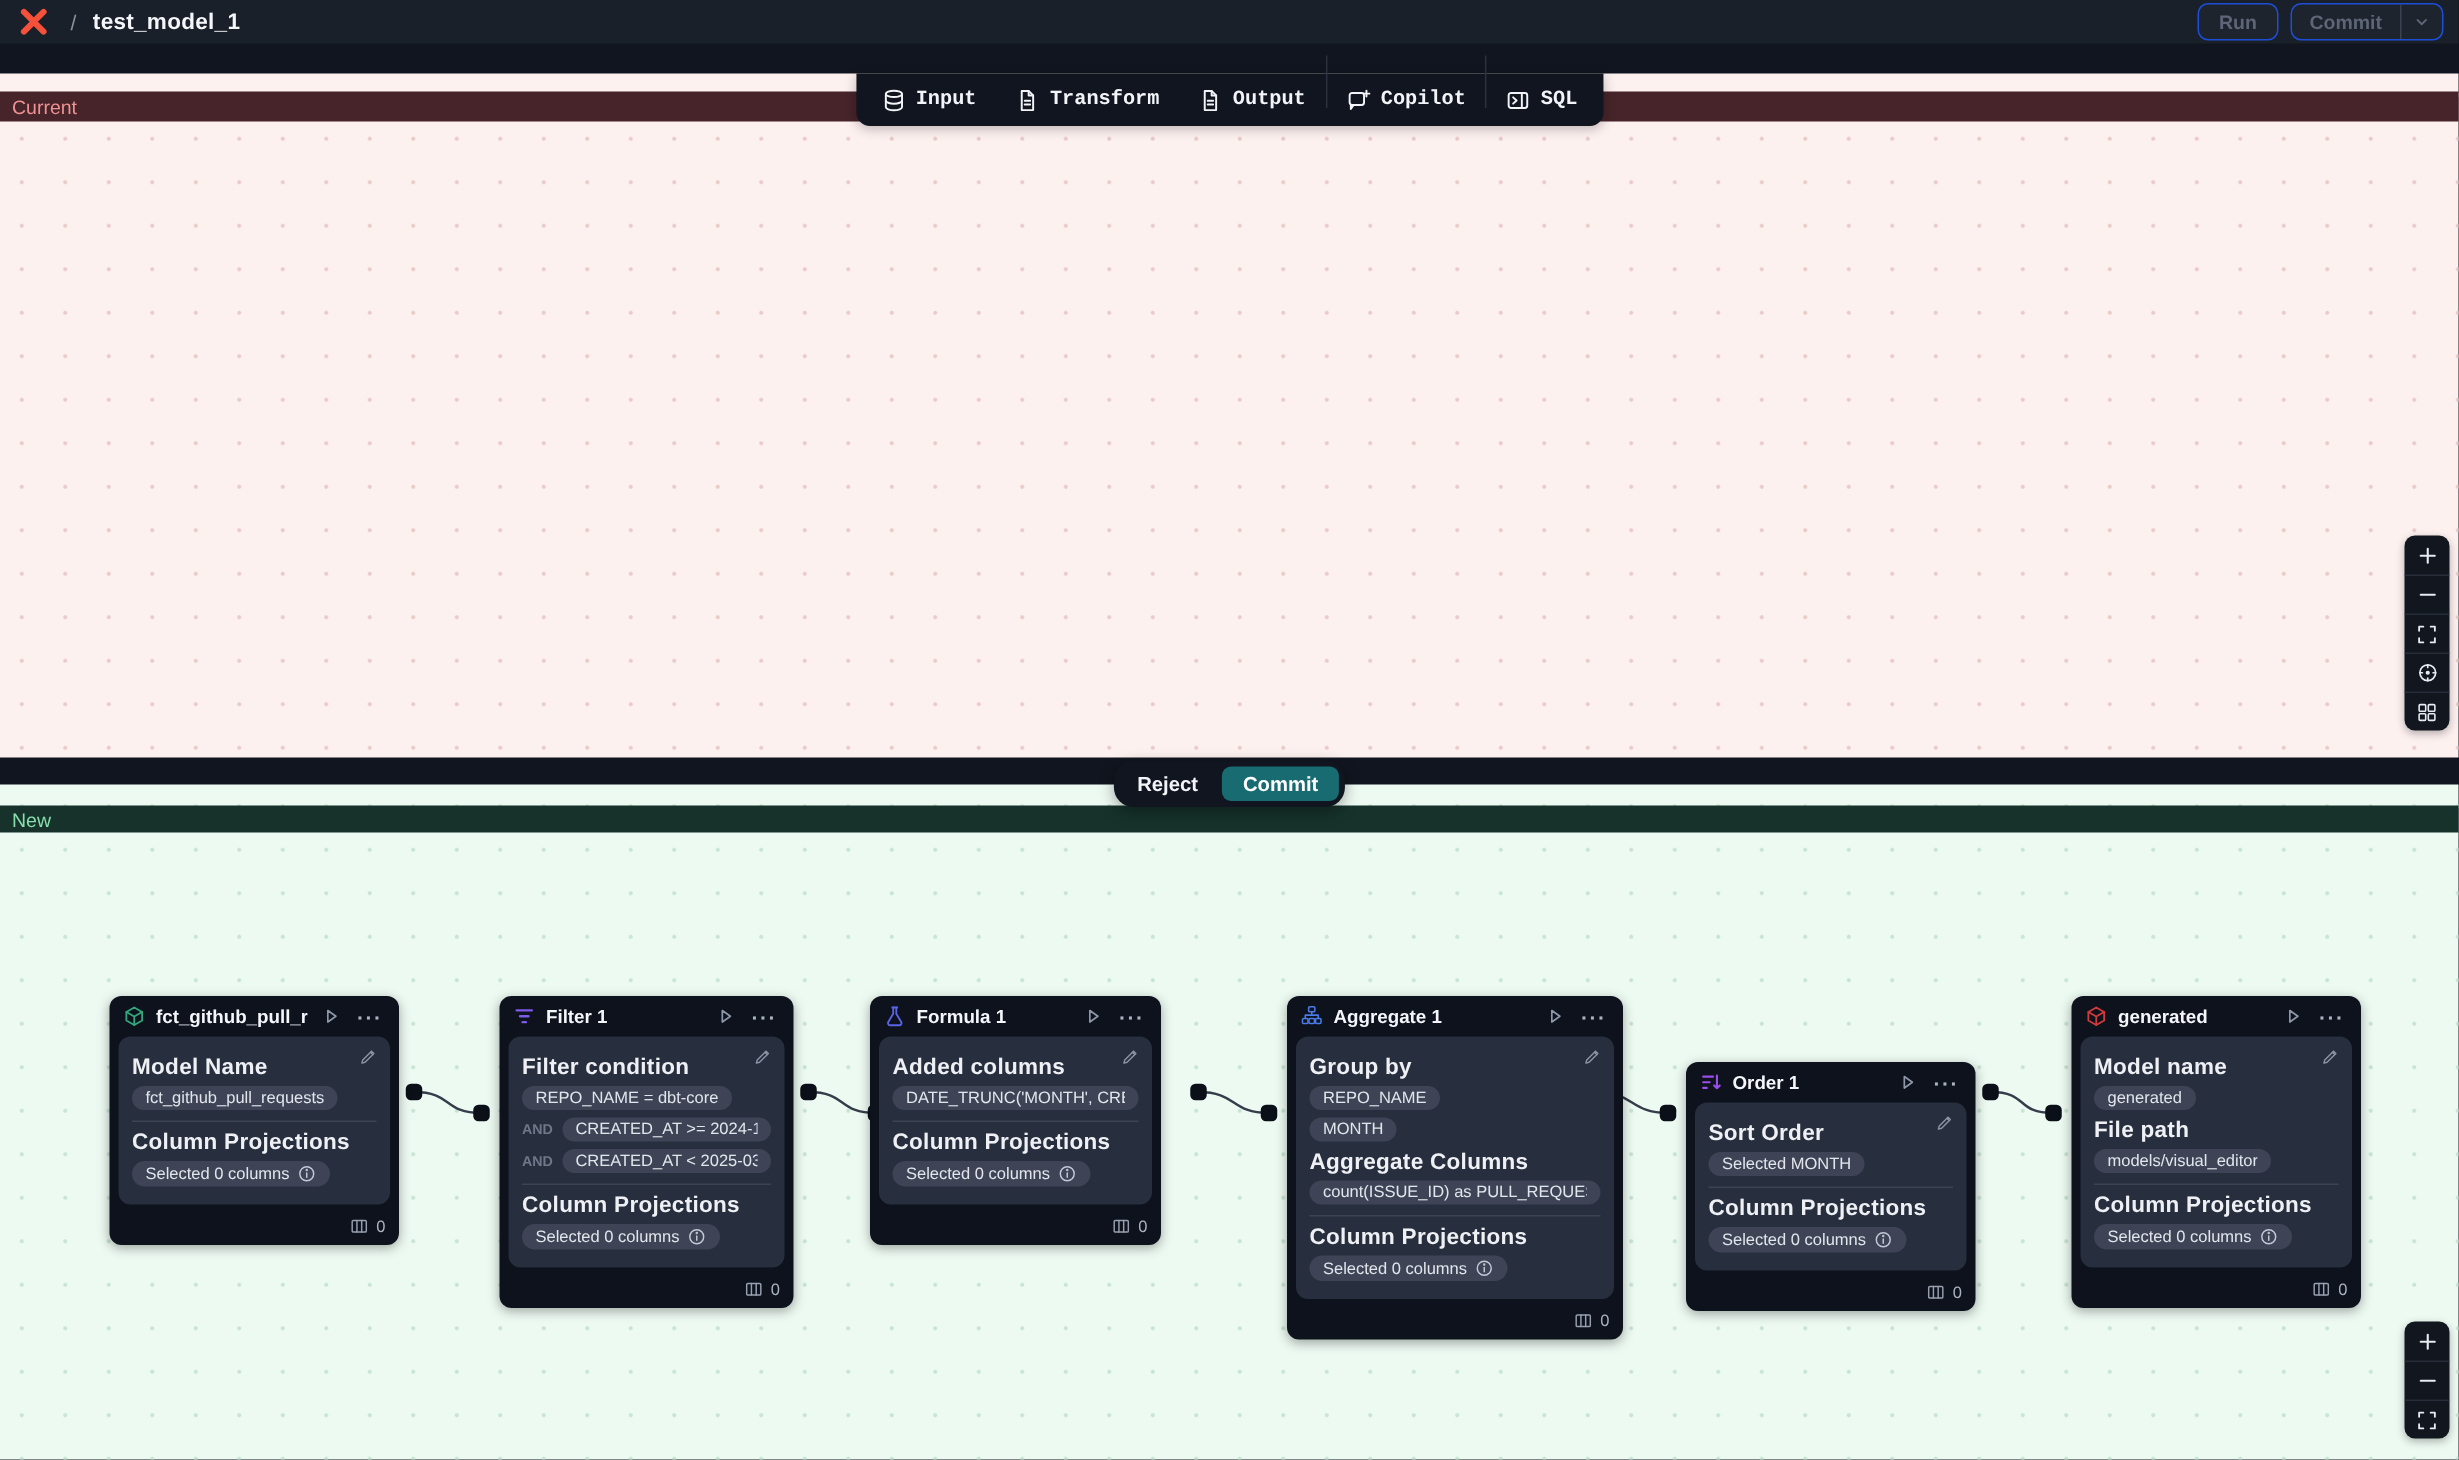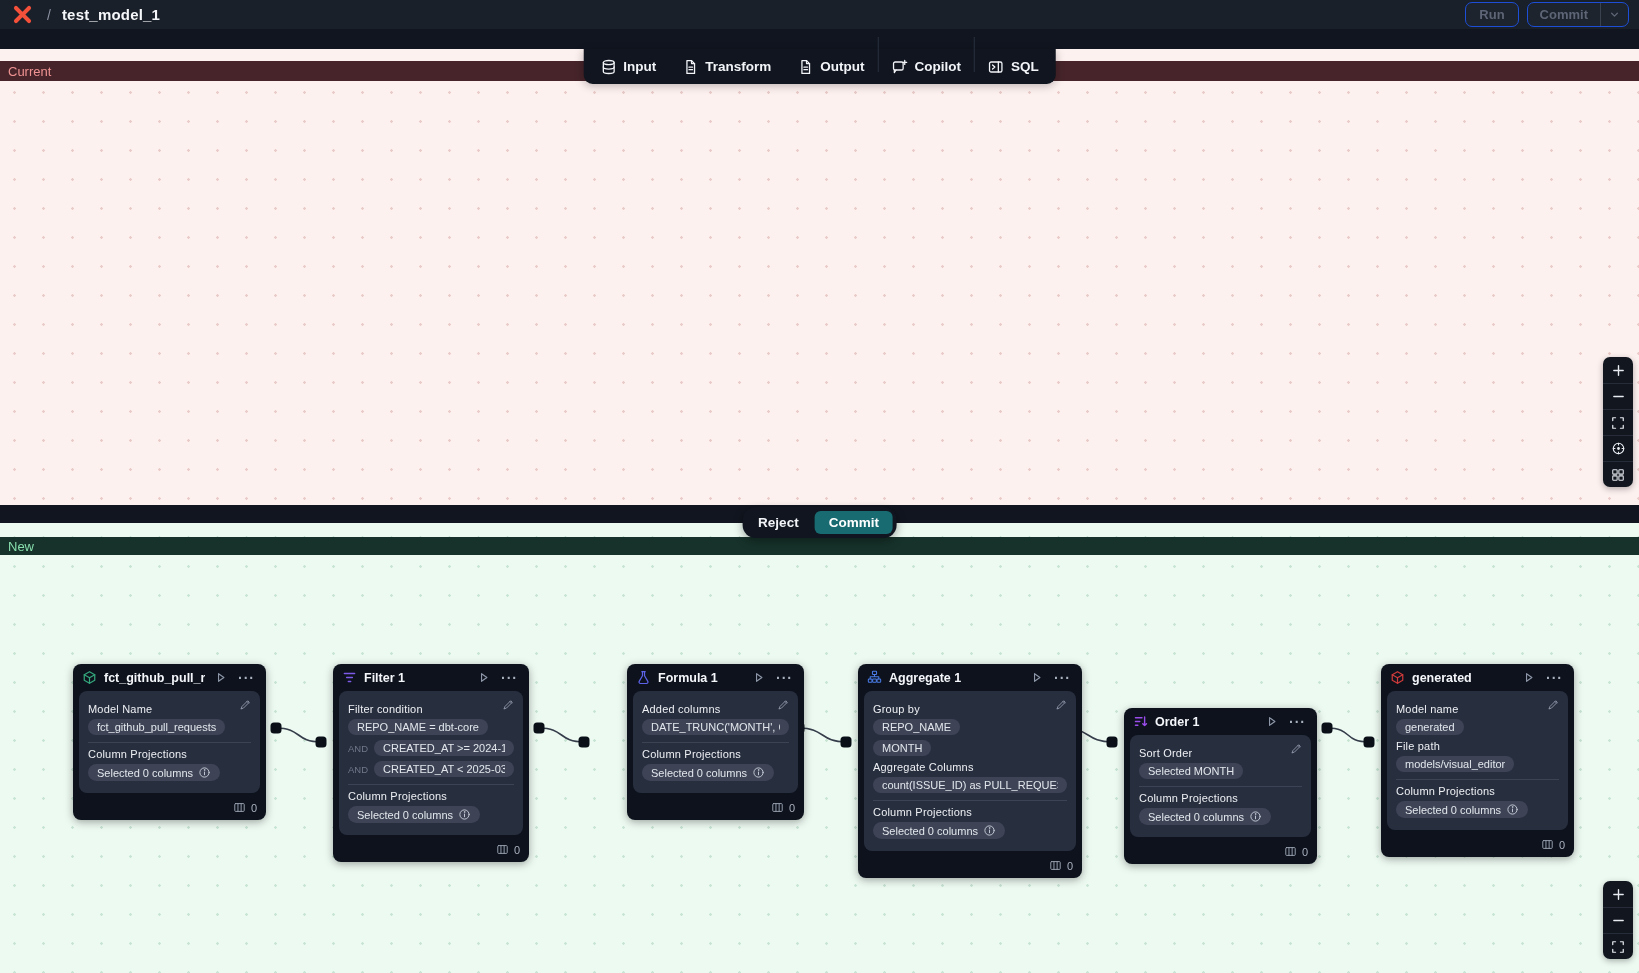--- a/index.html
+++ b/index.html
@@ -23,21 +23,21 @@
   .banner.new { top:505px; height:18px; background:#16322a; color:#87dfae; }
 
   .canvas { position:absolute; left:0; width:100%; }
   .canvas.pink { top:49px; height:456px; background-color:#fdf1f0;
     background-image:radial-gradient(circle, #e9cbc8 1.1px, transparent 1.5px); background-size:29px 29px; }
   .canvas.green { top:523px; height:450px; background-color:#edfaf2;
     background-image:radial-gradient(circle, #c8e4d3 1.1px, transparent 1.5px); background-size:29px 29px; }
 
   .toolbar { position:absolute; left:50%; transform:translateX(-50%); top:0; height:35px;
     background:#10151f; border-radius:0 0 9px 9px; display:flex; align-items:flex-end; padding:12px 4px; z-index:35;
-    box-shadow:0 2px 8px rgba(0,0,0,.25); }
+    box-shadow:0 2px 8px rgba(0,0,0,.25);font-family:Liberation Mono, monospace; }
   .tool-item { display:flex; align-items:center; gap:7px; color:#f2f4f8; font-size:13.5px; font-weight:600;
     padding:0 13px; height:100%; cursor:pointer; }
   .tool-sep { width:1px; height:35px; background:#2b3140; }
 
   .diff-actions { position:absolute; left:50%; transform:translateX(-50%); top:507px; z-index:36;
     background:#10151f; border-radius:13px; padding:4px; display:flex; align-items:center; gap:4px;
     box-shadow:0 3px 10px rgba(0,0,0,.35); }
   .reject-btn { color:#f2f4f8; font-size:13.5px; font-weight:600; padding:4px 12px; background:transparent;
     border:none; cursor:pointer; font-family:inherit; }
   .accept-btn { color:#fff; font-size:13.5px; font-weight:bold; padding:4px 14px; background:#186b71;
@@ -47,25 +47,25 @@
   .edge-svg { position:absolute; inset:0; pointer-events:none; }
   .node-card { position:absolute; background:#0d121d; border-radius:8px; box-shadow:0 2px 8px rgba(0,0,0,.35);
     color:#e8ebf1; }
   .node-head { display:flex; align-items:center; gap:7px; padding:6px 9px 5px 9px; }
   .node-title { font-size:12.5px; font-weight:bold; color:#f4f6fa; white-space:nowrap; overflow:hidden; flex:1; }
   .node-head-btn { background:none; border:none; color:#99a1b1; cursor:pointer; display:flex; align-items:center;
     padding:0 2px; font-family:inherit; }
   .node-ellipsis { font-size:14px; font-weight:bold; color:#aab2c0; letter-spacing:1px; line-height:10px; }
   .node-panel { position:relative; margin:1px 6px 5px 6px; background:#272e3e; border-radius:8px; padding:7px 9px; }
   .panel-edit { position:absolute; top:7px; right:8px; background:none; border:none; cursor:pointer; padding:0; }
-  .sec-label { font-size:11px; font-weight:normal; color:#eef0f4; margin:5px 0 4px 0; letter-spacing:.2px; }
+  .sec-label { font-size:15px; font-weight:bold; color:#eef0f4; margin:5px 0 4px 0; letter-spacing:.2px; }
   .sec-label:first-child { margin-top:0; }
   .sec-divider { height:1px; background:#3c4354; margin:7px 0 2px 0; }
   .pill-row { display:flex; align-items:center; gap:6px; margin-bottom:5px; }
-  .pill-prefix { font-size:9.5px; font-weight:normal; color:#6f7789; flex:0 0 auto; }
+  .pill-prefix { font-size:9.5px; font-weight:bold; color:#6f7789; flex:0 0 auto; }
   .pill { display:inline-flex; align-items:center; gap:5px; background:#3e4456; border-radius:10px;
     padding:2px 9px; font-size:11px; color:#e2e6ec; white-space:nowrap; overflow:hidden; max-width:100%; }
   .pill span { overflow:hidden; }
   .node-foot { display:flex; align-items:center; justify-content:flex-end; gap:5px; padding:3px 9px 6px 9px;
     color:#aab1bf; font-size:11px; }
 
   .ctrl-panel { position:absolute; width:30px; background:#11161f; border-radius:7px; overflow:hidden;
     box-shadow:0 2px 6px rgba(0,0,0,.3); z-index:20; display:flex; flex-direction:column; }
   .ctrl-panel.top { right:6px; bottom:18px; }
   .ctrl-panel.bottom { right:6px; bottom:14px; }
@@ -343,21 +343,21 @@
         <div class="node-foot">
           <span style="display: inline-flex;">
             <svg width="13" height="13" viewBox="0 0 16 16" fill="none" stroke="#98a0b0" stroke-width="1.2" stroke-linecap="round" stroke-linejoin="round">
               <rect x="2.2" y="3.2" width="11.6" height="9.6" rx="1"></rect>
               <path d="M6.1 3.2 v9.6 M10 3.2 v9.6"></path>
             </svg>
           </span>
           <span>0</span>
         </div>
       </div>
-      <div class="node-card" style="left: 627px; top: 141px; width: 177px;">
+      <div class="node-card" style="left: 580px; top: 141px; width: 194px;">
         <div class="node-head">
           <span style="display: inline-flex;">
             <svg width="15" height="15" viewBox="0 0 16 16" fill="none" stroke="#5c63e8" stroke-width="1.3" stroke-linecap="round" stroke-linejoin="round">
               <path d="M6.2 1.8 h3.6"></path>
               <path d="M6.9 1.8 v4.4 L3.4 12.1 a1.55 1.55 0 0 0 1.35 2.3 h6.5 a1.55 1.55 0 0 0 1.35 -2.3 L9.1 6.2 V1.8"></path>
             </svg>
           </span>
           <span class="node-title">Formula 1</span>
           <button class="node-head-btn">
             <span style="display: inline-flex;">

